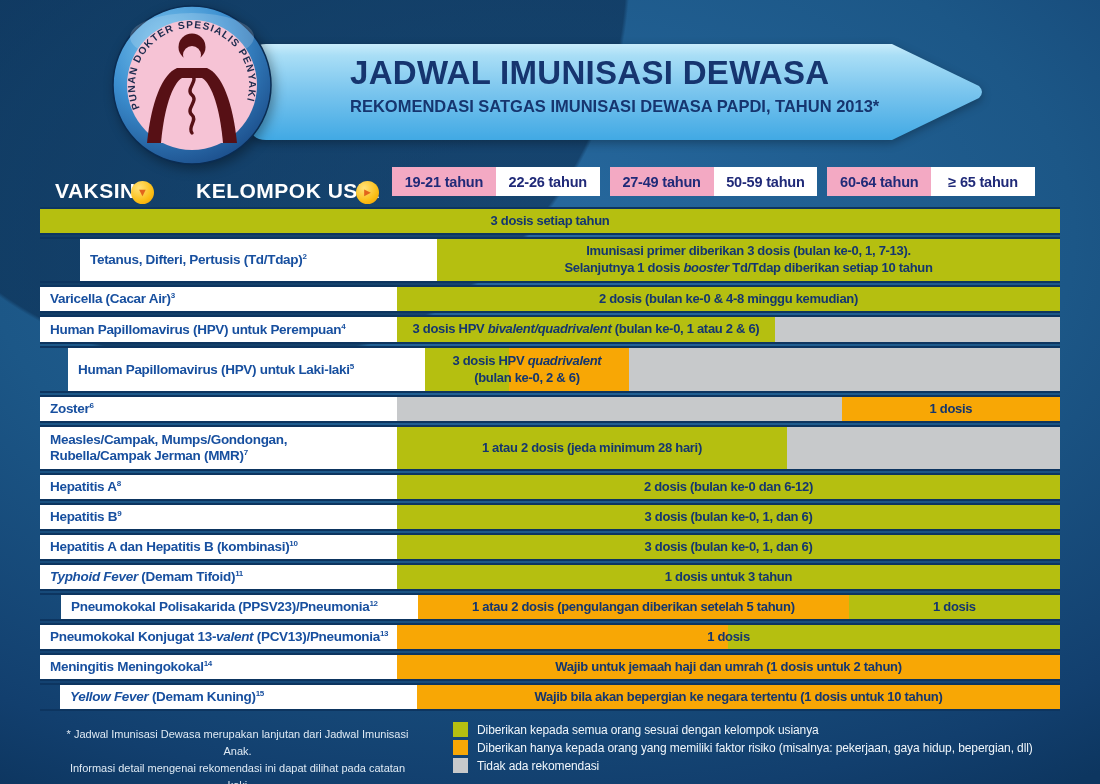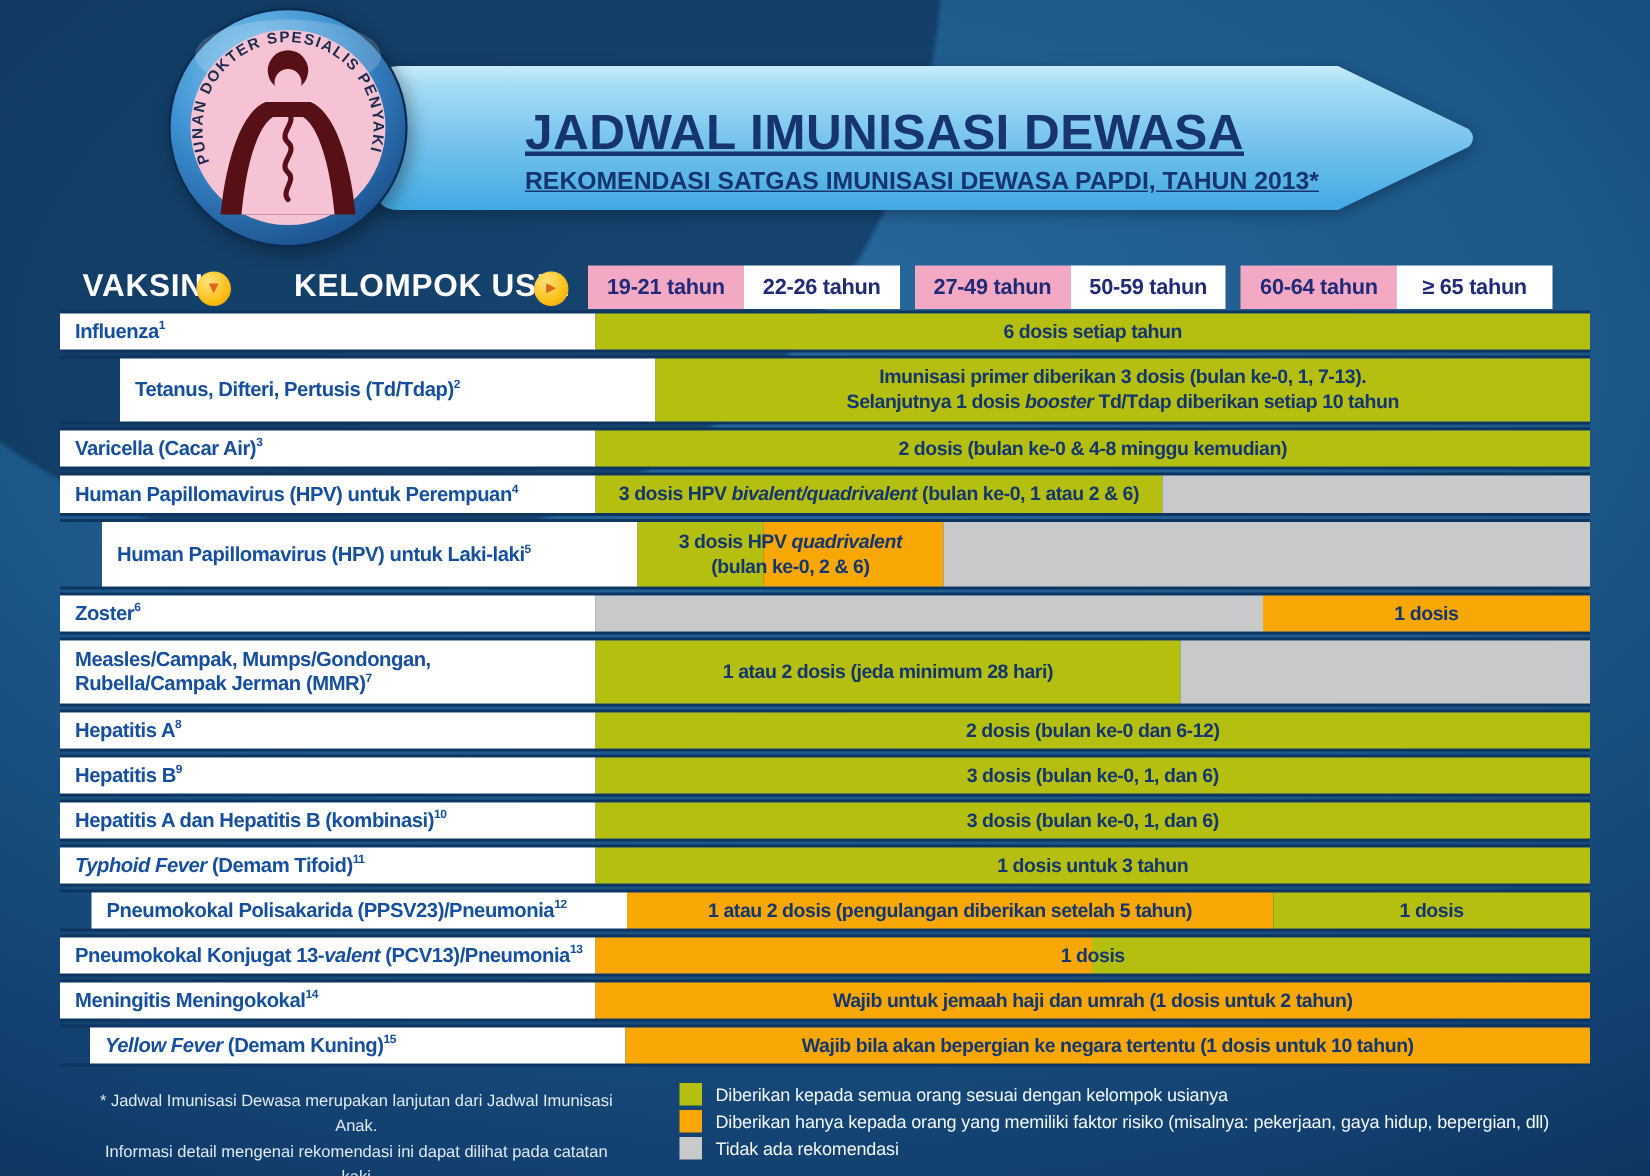--- a/index.html
+++ b/index.html
@@ -5,37 +5,37 @@
   html,body{margin:0;padding:0;background:#0d3660;}
   #page{position:relative;width:1100px;height:784px;overflow:hidden;
     font-family:"Liberation Sans",sans-serif;
     background:
       radial-gradient(circle 400px at 230px -30px, rgba(9,40,74,.55) 0 396px, rgba(9,40,74,0) 400px),
       radial-gradient(ellipse 1050px 640px at 48% 30%, #27699f 0%, #1c5787 52%, #123f6e 88%, #0d3660 100%);}
 
   
   .banner{position:absolute;left:250px;top:44px;width:738px;height:96px;filter:drop-shadow(0 3px 5px rgba(0,0,0,.30));}
   .banner svg{position:absolute;left:0;top:0;}
-  .banner-text{position:absolute;left:100px;top:25px;color:#16356f;text-decoration:underline;}
+  .banner-text{position:absolute;left:100px;top:10px;color:#16356f;}
   .banner-title{font-size:33px;font-weight:800;letter-spacing:.3px;white-space:nowrap;}
   .banner-sub{font-size:16.5px;font-weight:bold;margin-top:5px;white-space:nowrap;}
 
   
   .logo{position:absolute;left:110px;top:3px;width:164px;height:164px;filter:drop-shadow(3px 4px 6px rgba(0,0,0,.35));}
 
   
   .hdr-label{position:absolute;top:179px;color:#fff;font-size:21px;font-weight:bold;letter-spacing:.5px;white-space:nowrap;}
   #vaksin-heading{left:55px;}
   #kelompok-heading{left:196px;}
   .gold-icon{position:absolute;top:181px;width:23px;height:23px;border-radius:50%;
     background:radial-gradient(circle at 35% 30%, #ffe27a, #fbbf17 60%, #f09b00);
     display:flex;align-items:center;justify-content:center;color:#e2641b;font-size:11px;font-weight:bold;line-height:1;}
   #vaksin-icon{left:131px;}
   #kelompok-icon{left:356px;}
-  .age-row{position:absolute;left:392px;top:177px;width:643px;height:29px;display:flex;gap:10px;}
+  .age-row{position:absolute;left:392px;top:167px;width:643px;height:29px;display:flex;gap:10px;}
   .age-group{flex:1;display:flex;}
   .age-cell{flex:1;display:flex;align-items:center;justify-content:center;
     font-size:14.5px;font-weight:bold;color:#202a78;letter-spacing:-.2px;white-space:nowrap;}
 
   
   #vaccine-rows{position:absolute;left:40px;top:207px;width:1020px;}
   .vrow{display:flex;border-top:2px solid #0d3560;border-bottom:2px solid #0d3560;margin-bottom:2px;}
   .vlabel{width:357px;flex:none;background:#ffffff;color:#174f9f;font-weight:bold;font-size:13.5px;
     letter-spacing:-.3px;display:flex;align-items:center;padding-left:10px;box-sizing:border-box;
     line-height:1.15;text-align:left;}
@@ -122,26 +122,23 @@
         <div class="age-cell" style="background: rgb(255, 255, 255);">50-59 tahun</div>
       </div>
       <div class="age-group">
         <div class="age-cell" style="background: rgb(243, 169, 195);">60-64 tahun</div>
         <div class="age-cell" style="background: rgb(255, 255, 255);">≥ 65 tahun</div>
       </div>
     </div>
 
   <div id="vaccine-rows">
       <div class="vrow" style="height: 24px;">
-        <div class="vlabel">
-          <span>Influenza<sup>1</sup></span>
-        </div>
-        <div class="vbars">
-          <div class="seg" style="width: 100%; background: rgb(181, 191, 16);">
-            <span>6 dosis setiap tahun</span>
+        <div class="vbars">
+          <div class="seg" style="width: 100%; background: rgb(181, 191, 16);">
+            <span>3 dosis setiap tahun</span>
           </div>
         </div>
       </div>
       <div class="vrow" style="height: 42px; padding-left: 40px;">
         <div class="vlabel">
           <span>Tetanus, Difteri, Pertusis (Td/Tdap)<sup>2</sup></span>
         </div>
         <div class="vbars">
           <div class="seg" style="width: 100%; background: rgb(181, 191, 16);">
             <span>Imunisasi primer diberikan 3 dosis (bulan ke-0, 1, 7-13).<br>Selanjutnya 1 dosis <i>booster</i> Td/Tdap diberikan setiap 10 tahun</span>

